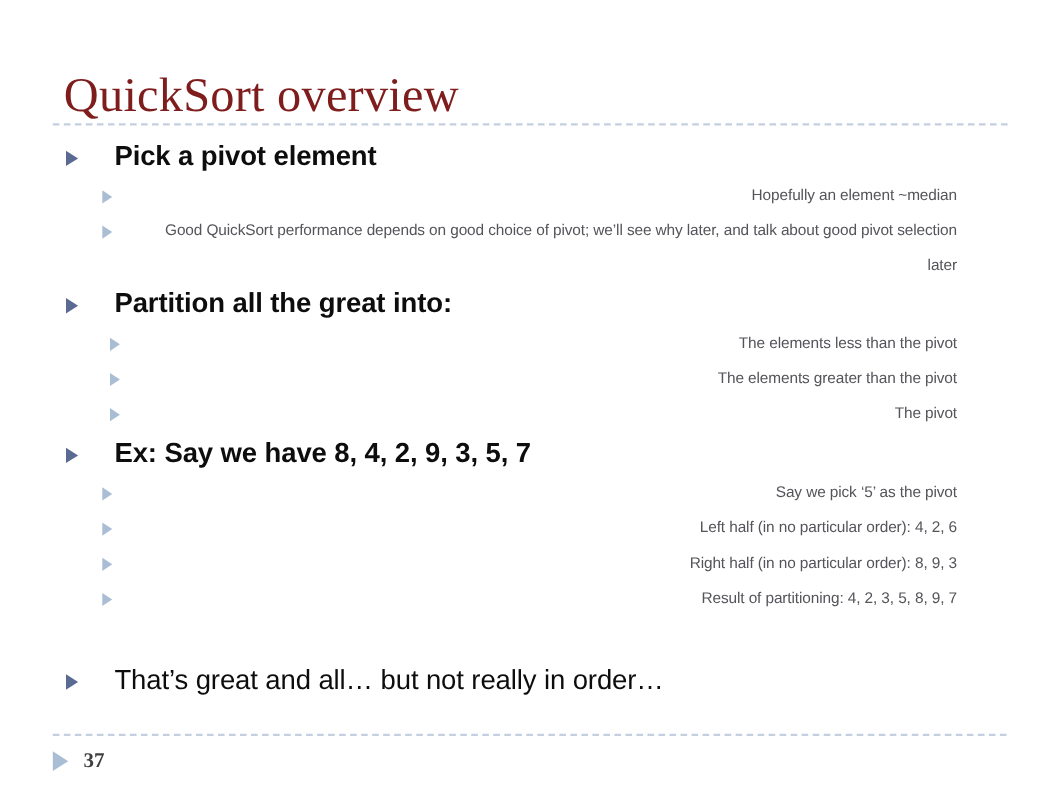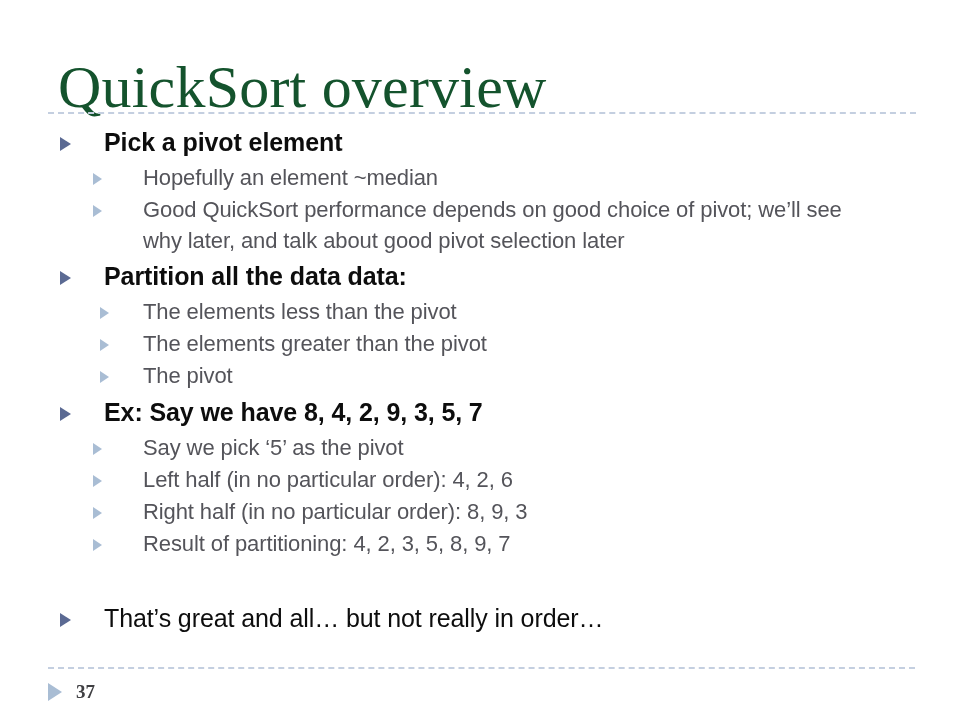--- a/index.html
+++ b/index.html
@@ -20,23 +20,23 @@
     height: 720px;
     box-sizing: border-box;
   }
 
   
   .title {
     position: absolute;
     left: 58px;
     top: 62px;
     font-family: "Liberation Serif", "DejaVu Serif", serif;
-    font-size: 60px;
+    font-size: 44px;
     line-height: 50px;
-    color: #14532d;
+    color: #7f1d1d;
     letter-spacing: 0.2px;
     white-space: nowrap;
   }
 
   
   .rule {
     position: absolute;
     height: 0;
     border-top: 2px dashed #c4cfe0;
   }
@@ -91,25 +91,26 @@
   }
   .l1.plain {
     font-weight: normal;
   }
 
   
   .l2 {
     padding-left: 143px;
     padding-right: 90px;
     min-height: 32px;
-    font-size: 22px;
+    font-size: 14px;
     line-height: 31px;
     font-weight: normal;
     color: #54545a;
     letter-spacing: -0.1px;
+    text-align: right;
   }
   .l2 .bullet {
     left: 93px;
     top: 11px;
     border-top: 6px solid transparent;
     border-bottom: 6px solid transparent;
     border-left: 9px solid #a9bdd4;
   }
 
   
@@ -168,21 +169,21 @@
       <span>Hopefully an element ~median</span>
     </div>
 
     <div class="row l2">
       <span class="bullet"></span>
       <span>Good QuickSort performance depends on good choice of pivot; we’ll see why later, and talk about good pivot selection later</span>
     </div>
 
     <div class="row l1">
       <span class="bullet"></span>
-      <span>Partition all the data data:</span>
+      <span>Partition all the great into:</span>
     </div>
 
     <div class="row l2 deep">
       <span class="bullet"></span>
       <span>The elements less than the pivot</span>
     </div>
 
     <div class="row l2 deep">
       <span class="bullet"></span>
       <span>The elements greater than the pivot</span>

